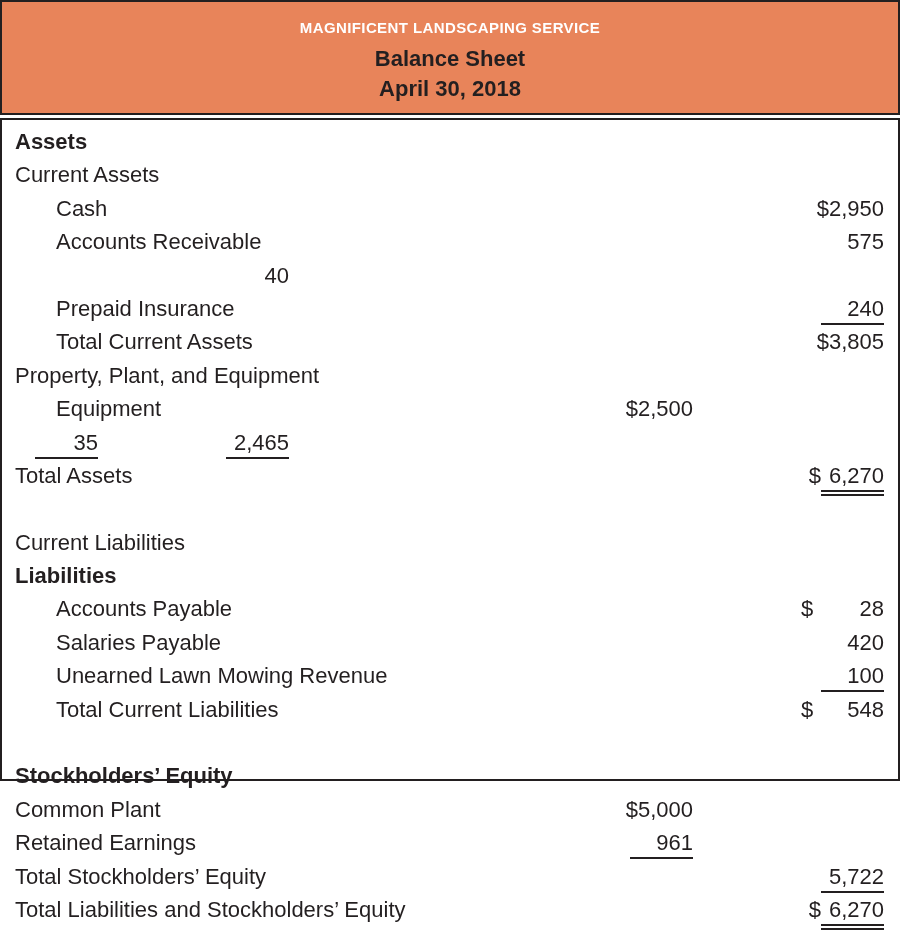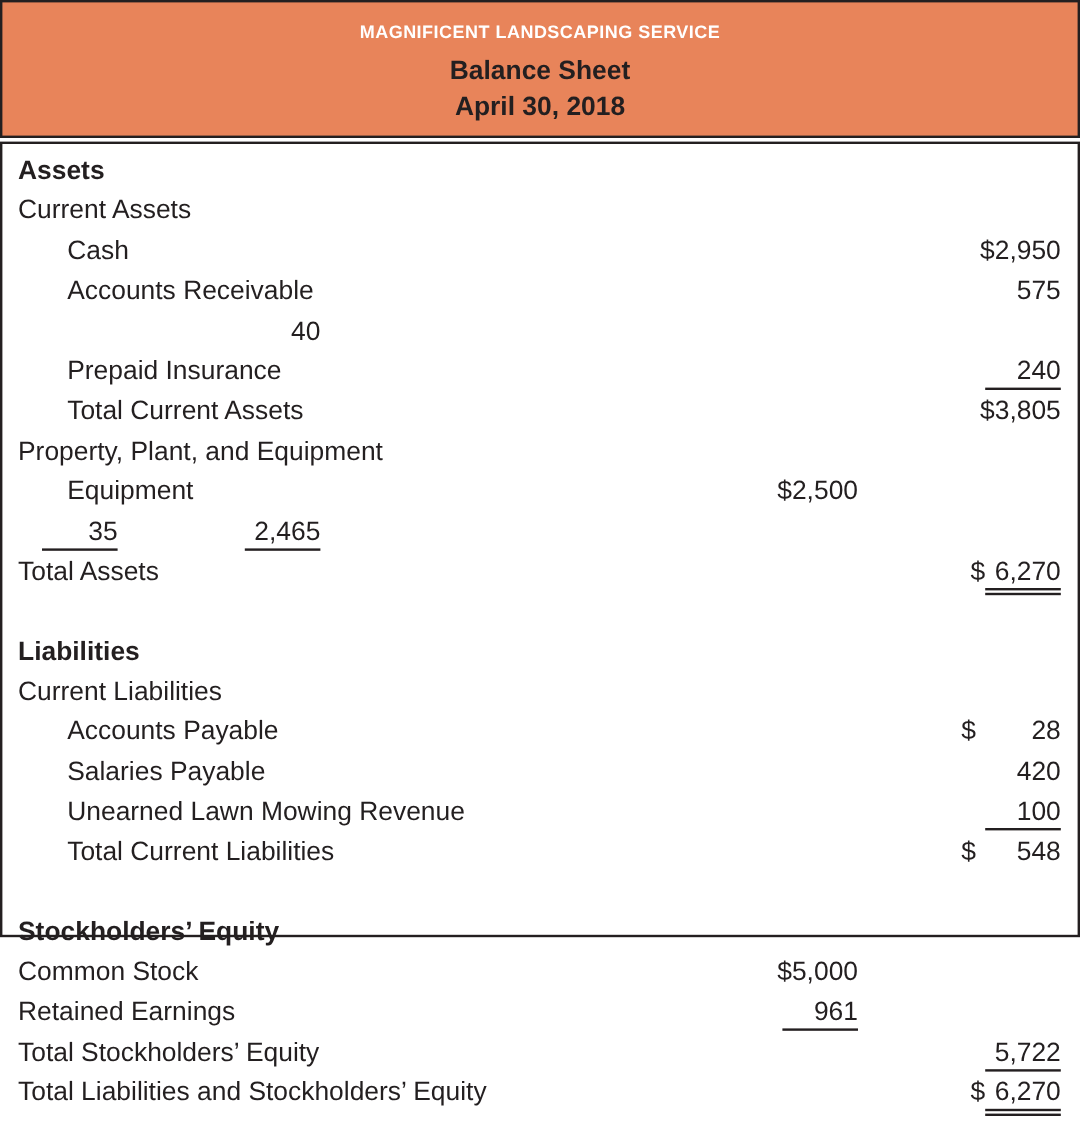--- a/index.html
+++ b/index.html
@@ -35,21 +35,21 @@
     padding:5px 14px 0 13px;
   }
   .row{
     display:flex;align-items:baseline;
     height:33.4px;line-height:33.4px;font-size:22px;
   }
   .row .label{flex:1;white-space:nowrap}
   .row .label.ind1{padding-left:41px}
   .row.bold .label{font-weight:bold}
   .c2,.c3{width:83px;flex:none}
-  .c3{margin-left:86px}
+  .c3{margin-left:108px}
   .amt{
     display:inline-flex;width:100%;
     justify-content:flex-end;align-items:baseline;
   }
   .amt.gap{justify-content:space-between}
   .num{
     display:inline-block;min-width:63px;text-align:right;
     line-height:27px;padding-bottom:1px;
     border-bottom:2px solid transparent;
   }
@@ -133,27 +133,27 @@
       </div>
       <div class="row">
         <div class="label">Total Assets</div>
         <div class="c2"></div>
         <div class="c3"><span class="amt">
             <span class="sign">$</span>
             <span class="num rule-double">6,270</span>
           </span></div>
       </div>
       <div class="row"></div>
+      <div class="row">
+        <div class="label">Current Liabilities</div>
+        <div class="c2"></div>
+        <div class="c3"></div>
+      </div>
       <div class="row bold">
         <div class="label">Liabilities</div>
-        <div class="c2"></div>
-        <div class="c3"></div>
-      </div>
-      <div class="row">
-        <div class="label">Current Liabilities</div>
         <div class="c2"></div>
         <div class="c3"></div>
       </div>
       <div class="row">
         <div class="label ind1">Accounts Payable</div>
         <div class="c2"></div>
         <div class="c3"><span class="amt gap">
             <span class="sign">$</span>
             <span class="num">28</span>
           </span></div>
@@ -180,21 +180,21 @@
             <span class="num">548</span>
           </span></div>
       </div>
       <div class="row"></div>
       <div class="row bold">
         <div class="label">Stockholders’ Equity</div>
         <div class="c2"></div>
         <div class="c3"></div>
       </div>
       <div class="row">
-        <div class="label">Common Stock</div>
+        <div class="label">Common Plant</div>
         <div class="c2"><span class="amt">
             <span class="num">$5,000</span>
           </span></div>
         <div class="c3"></div>
       </div>
       <div class="row">
         <div class="label">Retained Earnings</div>
         <div class="c2"><span class="amt">
             <span class="num rule-single">961</span>
           </span></div>

